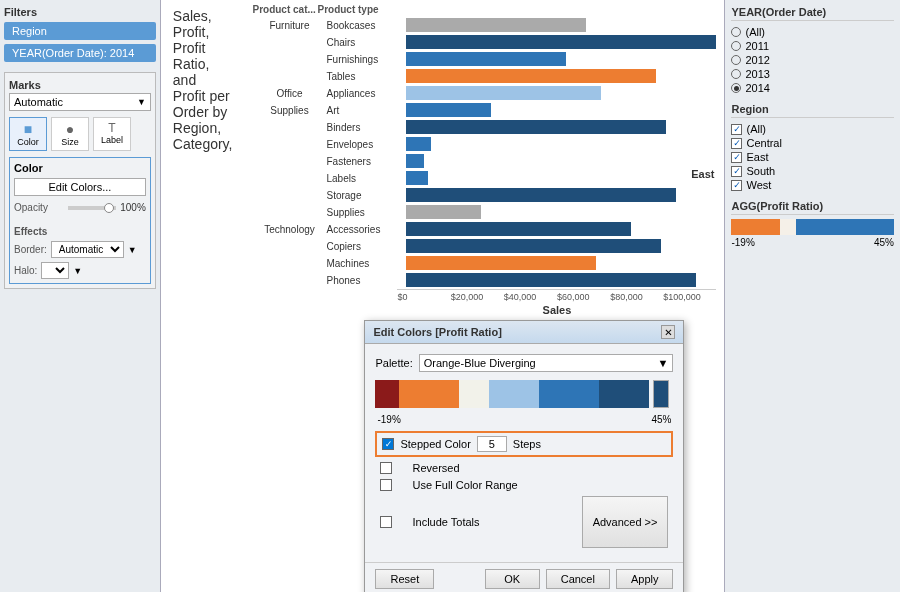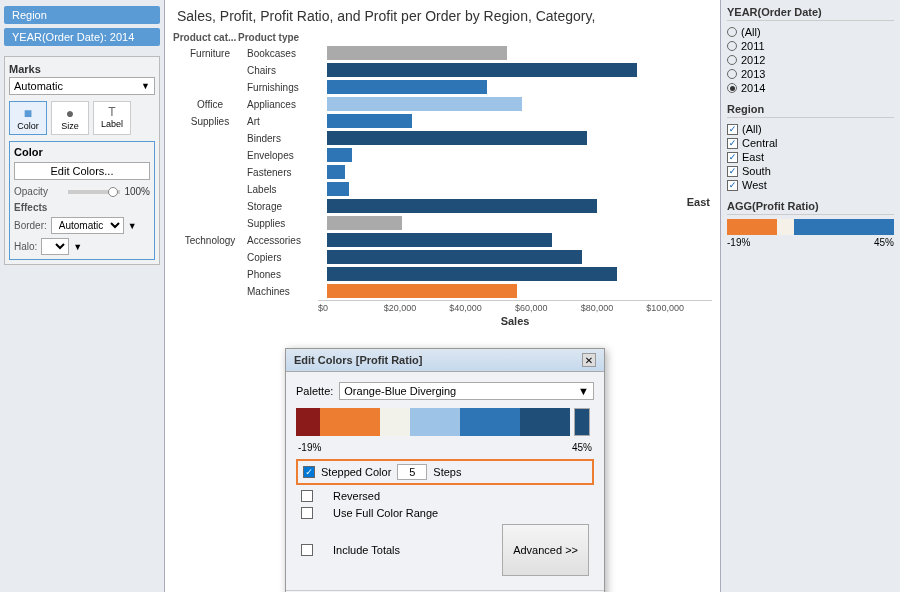--- a/index.html
+++ b/index.html
@@ -97,21 +97,21 @@
       padding: 2px 8px;
       width: 100%;
       margin-bottom: 6px;
       cursor: pointer;
       font-size: 11px;
     }
 
     .opacity-row {
       display: flex;
       align-items: center;
-      margin-bottom: 4px;
+      margin-bottom: 12px;
     }
 
     .opacity-label {
       font-size: 10px;
       color: #555;
       width: 50px;
     }
 
     .slider-track {
       flex: 1;
@@ -153,21 +153,21 @@
       background: white;
       border: 1px solid #aaa;
       padding: 1px 3px;
       font-size: 10px;
     }
 
     
     .main-content {
       flex: 1;
       display: flex;
-      flex-direction: column;
+      flex-direction: row;
       background: white;
       position: relative;
     }
 
     .chart-title {
       font-size: 14px;
       padding: 8px 12px 4px;
       color: #333;
     }
 
@@ -502,20 +502,21 @@
 
     .icon-label-t {
       font-size: 12px;
       color: #666;
     }
   </style>
 </head>
 <body>
 
 <div class="left-panel">
+  <div class="section-title">Filters</div>
   <div class="filter-item">Region</div>
   <div class="filter-item">YEAR(Order Date): 2014</div>
 
   <div class="marks-section">
     <div class="section-title">Marks</div>
     <div class="marks-dropdown">
       <span>Automatic</span>
       <span style="margin-left:auto; font-size:9px;">▼</span>
     </div>
     <div class="marks-icons">
@@ -594,20 +595,27 @@
           <div class="bar bar-blue-dark" style="width:310px;"></div>
         </div>
       </div>
       <div class="chart-row">
         <div class="cat-label"></div>
         <div class="prod-label">Furnishings</div>
         <div class="bar-container">
           <div class="bar bar-blue-mid" style="width:160px;"></div>
         </div>
       </div>
+      <div class="chart-row">
+        <div class="cat-label"></div>
+        <div class="prod-label">Tables</div>
+        <div class="bar-container">
+          <div class="bar bar-orange" style="width:250px;"></div>
+        </div>
+      </div>
 
       <div class="chart-row">
         <div class="cat-label">Office</div>
         <div class="prod-label">Appliances</div>
         <div class="bar-container">
           <div class="bar bar-blue-light" style="width:195px;"></div>
         </div>
       </div>
       <div class="chart-row">
         <div class="cat-label">Supplies</div>
@@ -668,30 +676,30 @@
       </div>
       <div class="chart-row">
         <div class="cat-label"></div>
         <div class="prod-label">Copiers</div>
         <div class="bar-container">
           <div class="bar bar-blue-dark" style="width:255px;"></div>
         </div>
       </div>
       <div class="chart-row">
         <div class="cat-label"></div>
+        <div class="prod-label">Machines</div>
+        <div class="bar-container">
+          <div class="bar bar-orange" style="width:190px;"></div>
+        </div>
+      </div>
+      <div class="chart-row">
+        <div class="cat-label"></div>
         <div class="prod-label">Phones</div>
         <div class="bar-container">
           <div class="bar bar-blue-dark" style="width:290px;"></div>
-        </div>
-      </div>
-      <div class="chart-row">
-        <div class="cat-label"></div>
-        <div class="prod-label">Machines</div>
-        <div class="bar-container">
-          <div class="bar bar-orange" style="width:190px;"></div>
         </div>
       </div>
     </div>
 
     <div class="x-axis">
       <span class="x-label">$0</span>
       <span class="x-label">$20,000</span>
       <span class="x-label">$40,000</span>
       <span class="x-label">$60,000</span>
       <span class="x-label">$80,000</span>

